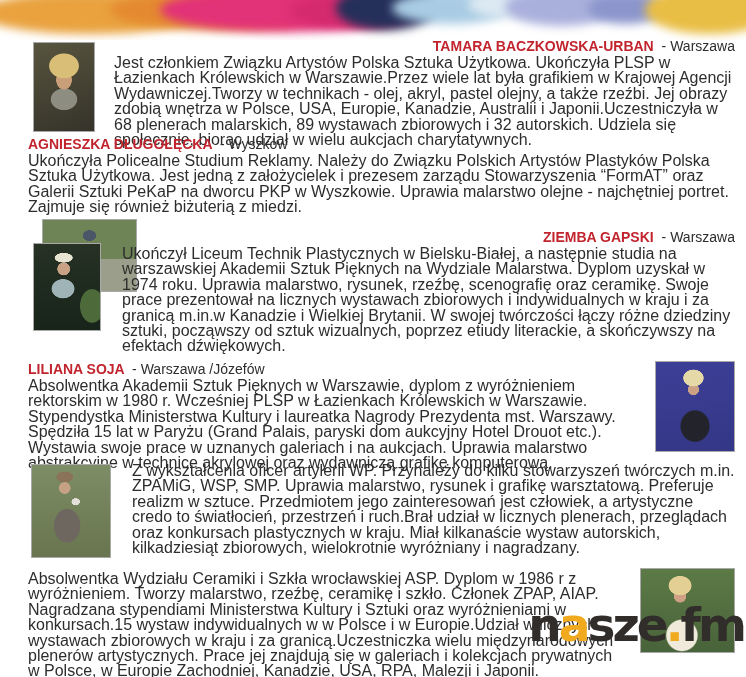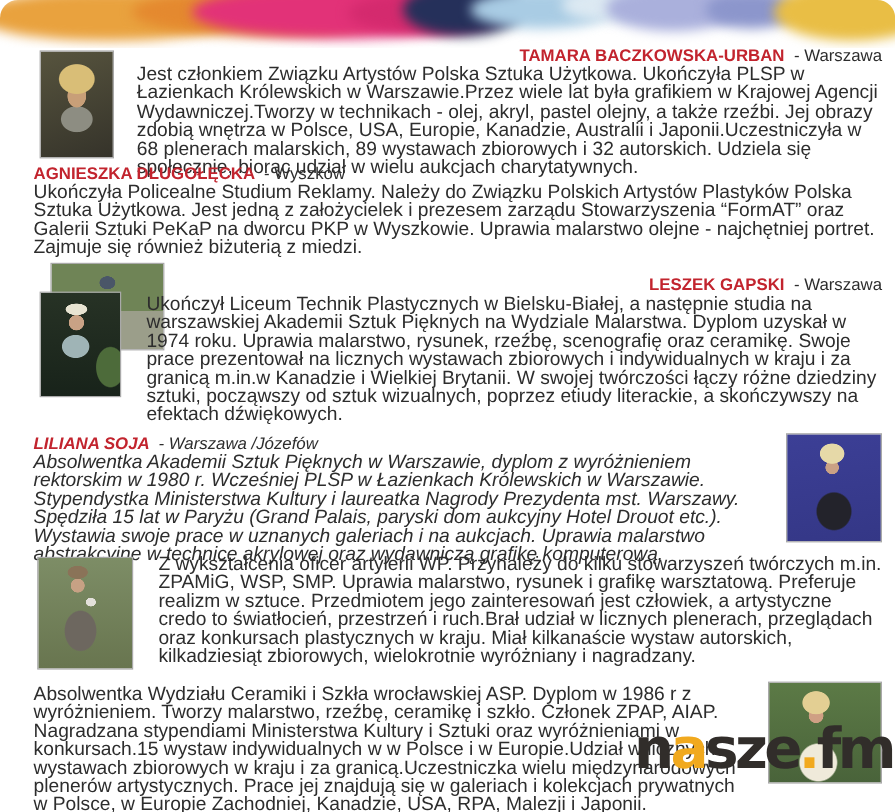--- a/index.html
+++ b/index.html
@@ -3,21 +3,20 @@
 <meta charset="utf-8">
 <style>
   html,body{margin:0;padding:0;background:#fff;}
   .page{
     position:relative;
     width:746px;height:677px;
     background:#fff;
     overflow:hidden;
     font-family:"Liberation Sans", sans-serif;
     color:var(--text_dark, #2d2d2d);
-    border-radius:15px;
   }
 
   
   .banner{position:absolute;left:0;top:0;width:746px;height:40px;overflow:hidden;}
   .blob{position:absolute;border-radius:50%;filter:blur(5px);}
   .blob.orange   {left:-20px;top:-8px;width:220px;height:42px;background:#e9a23e;}
   .blob.orange2  {left:110px;top:-10px;width:220px;height:40px;background:#e4892f;}
   .blob.magenta  {left:160px;top:-12px;width:250px;height:44px;background:#e23278;}
   .blob.magenta2 {left:290px;top:-6px;width:130px;height:34px;background:#d42a6e;}
   .blob.navy     {left:336px;top:-14px;width:100px;height:44px;background:#25305a;}
@@ -72,21 +71,21 @@
   .photo-paulina{width:95px;height:85px;margin:-2px 0 0 12px;position:relative;z-index:1;
     background:
       radial-gradient(19px 16px at 42% 20%, #e3cf93 0 58%, rgba(0,0,0,0) 62%),
       radial-gradient(11px 11px at 42% 33%, #cfa084 0 54%, rgba(0,0,0,0) 58%),
       radial-gradient(26px 26px at 44% 80%, #efeada 0 58%, rgba(0,0,0,0) 63%),
       linear-gradient(180deg, #5c7a46, #49633a);}
 
   .sec-tamara   {top:38px;}
   .sec-agnieszka{top:136px;flex-direction:column;}
   .sec-leszek   {top:229px;}
-  .sec-liliana  {top:361px;font-style:italic;}
+  .sec-liliana  {top:361px;}
   .sec-marek    {top:462px;}
   .sec-paulina  {top:570px;}
 
   
   .logo{
     position:absolute;right:2px;top:595px;z-index:5;
     font-family:"DejaVu Sans", sans-serif;
     font-weight:bold;font-size:47px;line-height:60px;
     letter-spacing:-3px;white-space:nowrap;
   }
@@ -130,21 +129,21 @@
       </div>
       <p class="bio">Ukończyła Policealne Studium Reklamy. Należy do Związku Polskich Artystów Plastyków Polska Sztuka Użytkowa. Jest jedną z założycielek i prezesem zarządu Stowarzyszenia “FormAT” oraz Galerii Sztuki PeKaP na dworcu PKP w Wyszkowie. Uprawia malarstwo olejne - najchętniej portret. Zajmuje się również biżuterią z miedzi.</p>
     </div>
     <div class="photo photo-agnieszka"></div>
   </div>
 
   <div class="artist sec-leszek">
     <div class="photo photo-leszek"></div>
     <div class="txt">
       <div class="name-row right">
-        <span class="artist-name">LESZEK GAPSKI</span>
+        <span class="artist-name">ZIEMBA GAPSKI</span>
         <span class="artist-loc">- Warszawa</span>
       </div>
       <p class="bio">Ukończył Liceum Technik Plastycznych w Bielsku-Białej, a następnie studia na warszawskiej Akademii Sztuk Pięknych na Wydziale Malarstwa. Dyplom uzyskał w 1974 roku. Uprawia malarstwo, rysunek, rzeźbę, scenografię oraz ceramikę. Swoje prace prezentował na licznych wystawach zbiorowych i indywidualnych w kraju i za granicą m.in.w Kanadzie i Wielkiej Brytanii. W swojej twórczości łączy różne dziedziny sztuki, począwszy od sztuk wizualnych, poprzez etiudy literackie, a skończywszy na efektach dźwiękowych.</p>
     </div>
   </div>
 
   <div class="artist sec-liliana">
     <div class="txt">
       <div class="name-row">
         <span class="artist-name">LILIANA SOJA</span>

